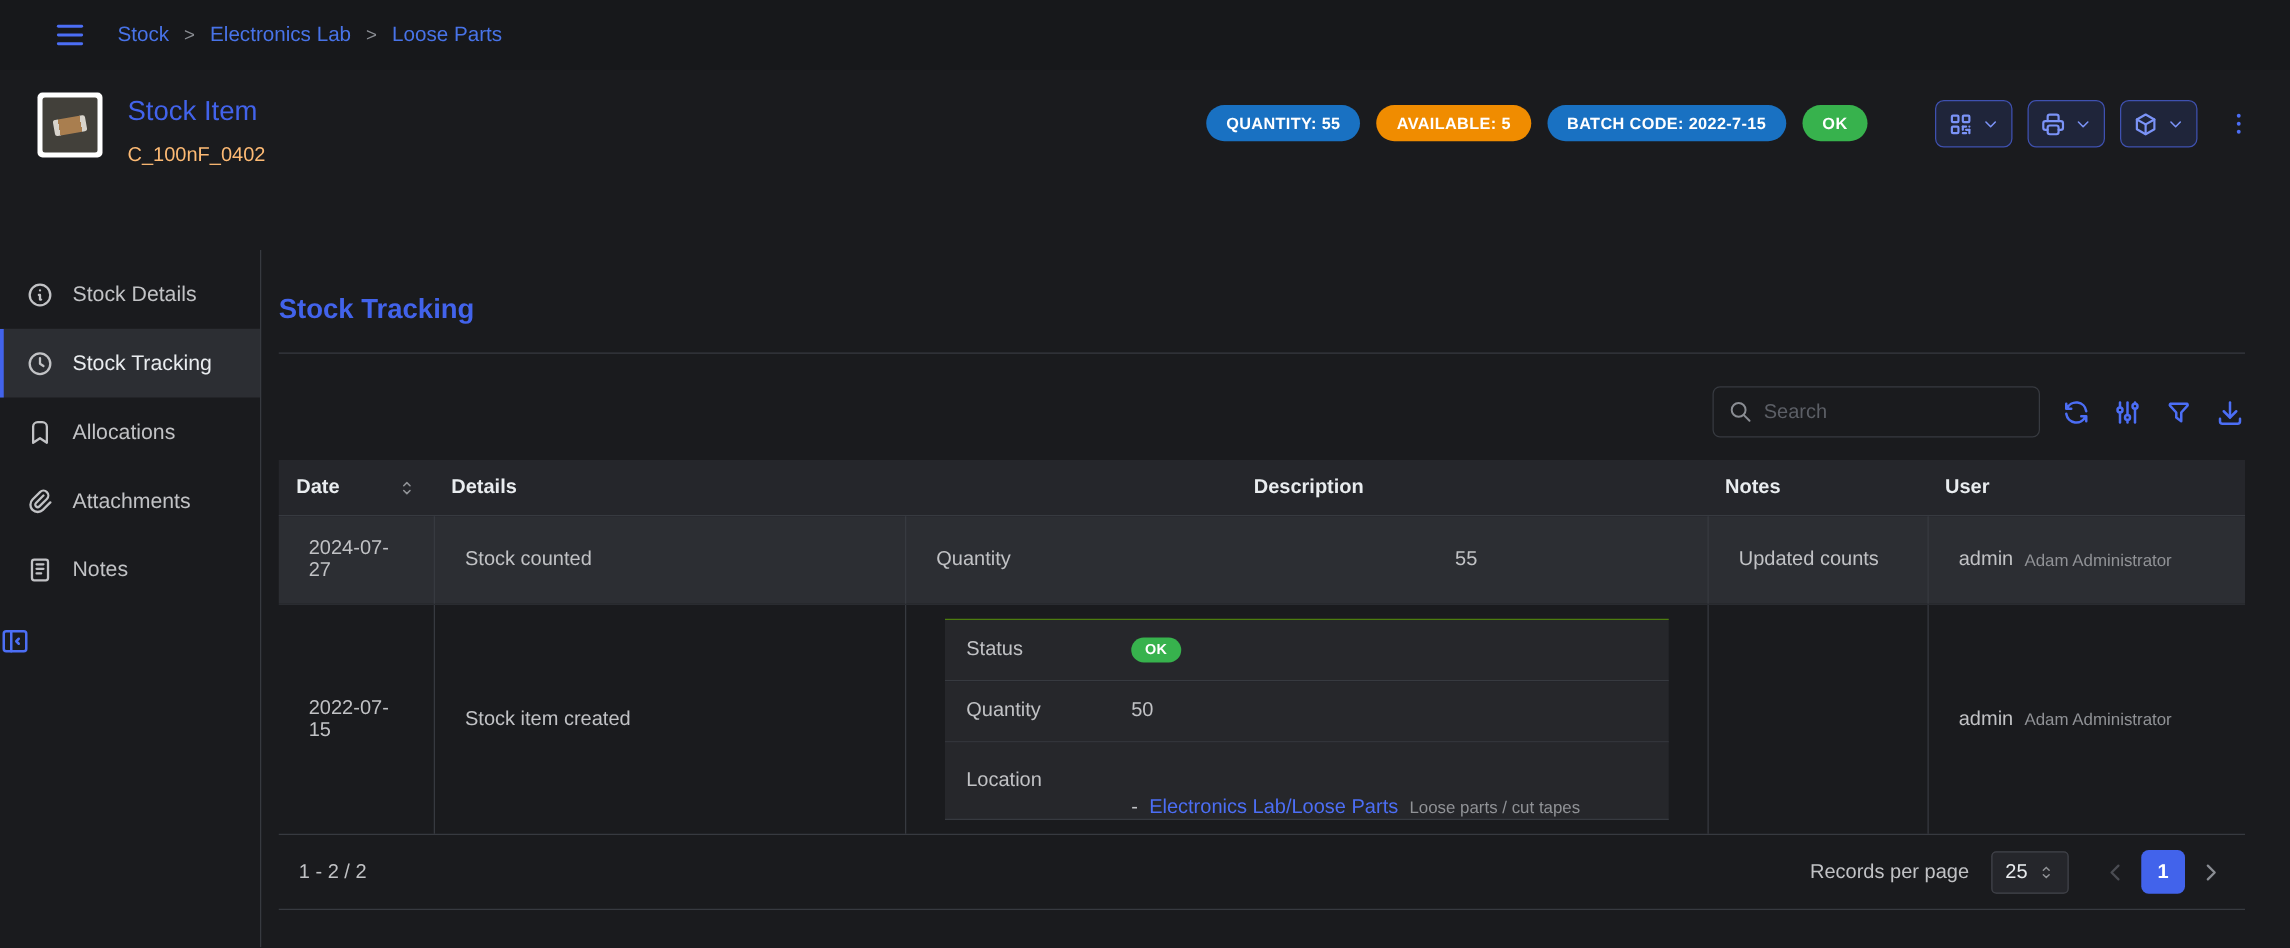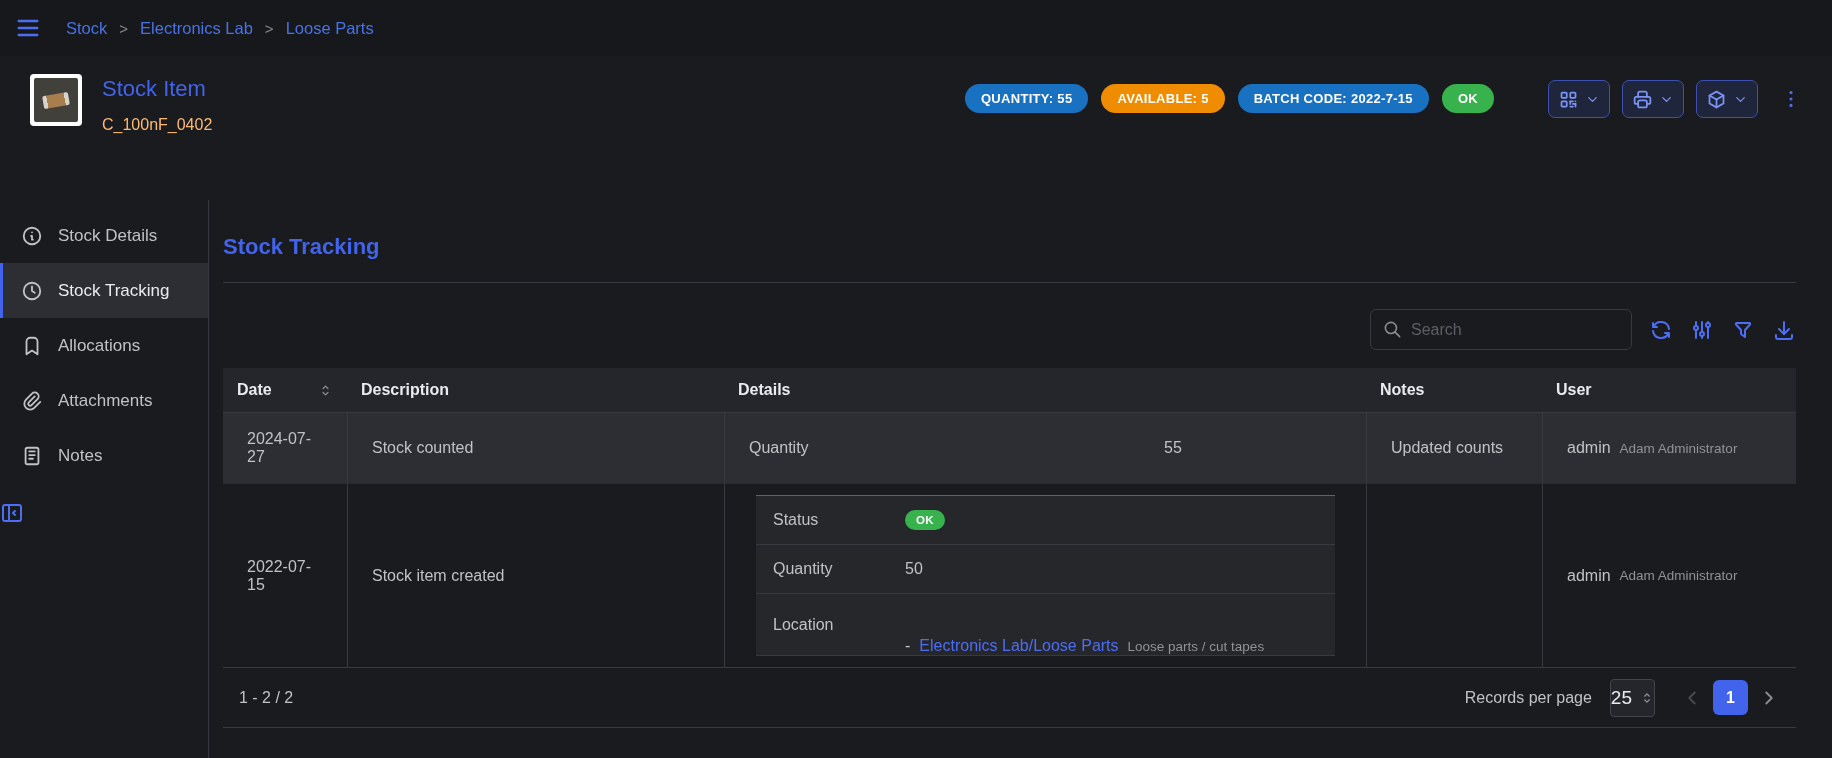--- a/index.html
+++ b/index.html
@@ -8,21 +8,21 @@
     background: #1a1b1e;
     color: #c1c2c5;
     font-family: "Liberation Sans", "DejaVu Sans", sans-serif;
   }
   svg { display: block; }
   .icon svg { stroke: currentColor; fill: none; stroke-width: 2; stroke-linecap: round; stroke-linejoin: round; }
 
   
   .topbar {
     height: 56px; display: flex; align-items: center;
-    padding: 0 14px; gap: 24px; background: #17181b;
+    padding: 0 42px; gap: 24px; background: #17181b;
   }
   .burger { color: #4c6ef5; cursor: pointer; }
   .breadcrumb { display: flex; align-items: center; gap: 12px; font-size: 16.5px; }
   .crumb { color: #4873e8; text-decoration: none; cursor: pointer; }
   .sep { color: #8a8d93; font-size: 15px; }
 
   
   .page-header {
     height: 144px; display: flex; align-items: flex-start;
     padding: 18px 30px 0 30px;
@@ -142,21 +142,21 @@
   
   .tfoot {
     border-top: 1px solid #373a40; height: 60px; display: flex;
     align-items: center; justify-content: space-between; padding: 0 16px 0 16px;
   }
   .range-label { font-size: 16px; color: #c1c2c5; }
   .tfoot-right { display: flex; align-items: center; gap: 18px; }
   .rpp-label { font-size: 16px; color: #c1c2c5; }
   .rpp-select {
     display: flex; align-items: center; gap: 8px; border: 1px solid #43454c;
-    background: #25262b; border-radius: 4px; padding: 7px 0; font-size: 19px;
+    background: #25262b; border-radius: 4px; padding: 7px 10px; font-size: 16px;
     color: #e9ecef; cursor: pointer;
   }
   .rpp-select .icon { color: #909296; }
   .pagination { display: flex; align-items: center; gap: 10px; margin-left: 8px; }
   .page-chev { cursor: pointer; }
   .page-chev.disabled { color: #4a4c52; }
   .page-chev.enabled { color: #8a8d93; }
   .page-btn {
     width: 35px; height: 35px; background: #4263eb; border-radius: 6px; border: none;
     color: #fff; font-size: 16px; font-weight: bold; display: flex;
@@ -372,22 +372,22 @@
       <div class="thead">
         <div class="th col-date">
           <span>Date</span>
           <span class="icon sort-icon">
             <svg width="15" height="15" viewBox="0 0 24 24">
                 <path d="M8 9l4 -4l4 4"></path>
                 <path d="M8 15l4 4l4 -4"></path>
               </svg>
           </span>
         </div>
+        <div class="th col-details">Details</div>
         <div class="th col-desc">Description</div>
-        <div class="th col-details">Details</div>
         <div class="th col-notes">Notes</div>
         <div class="th col-user">User</div>
       </div>
 
       <div class="trow highlight">
         <div class="td col-date">2024-07-27</div>
         <div class="td col-desc">Stock counted</div>
         <div class="td col-details">
           <div class="kv-inline">
             <span class="k">Quantity</span>

